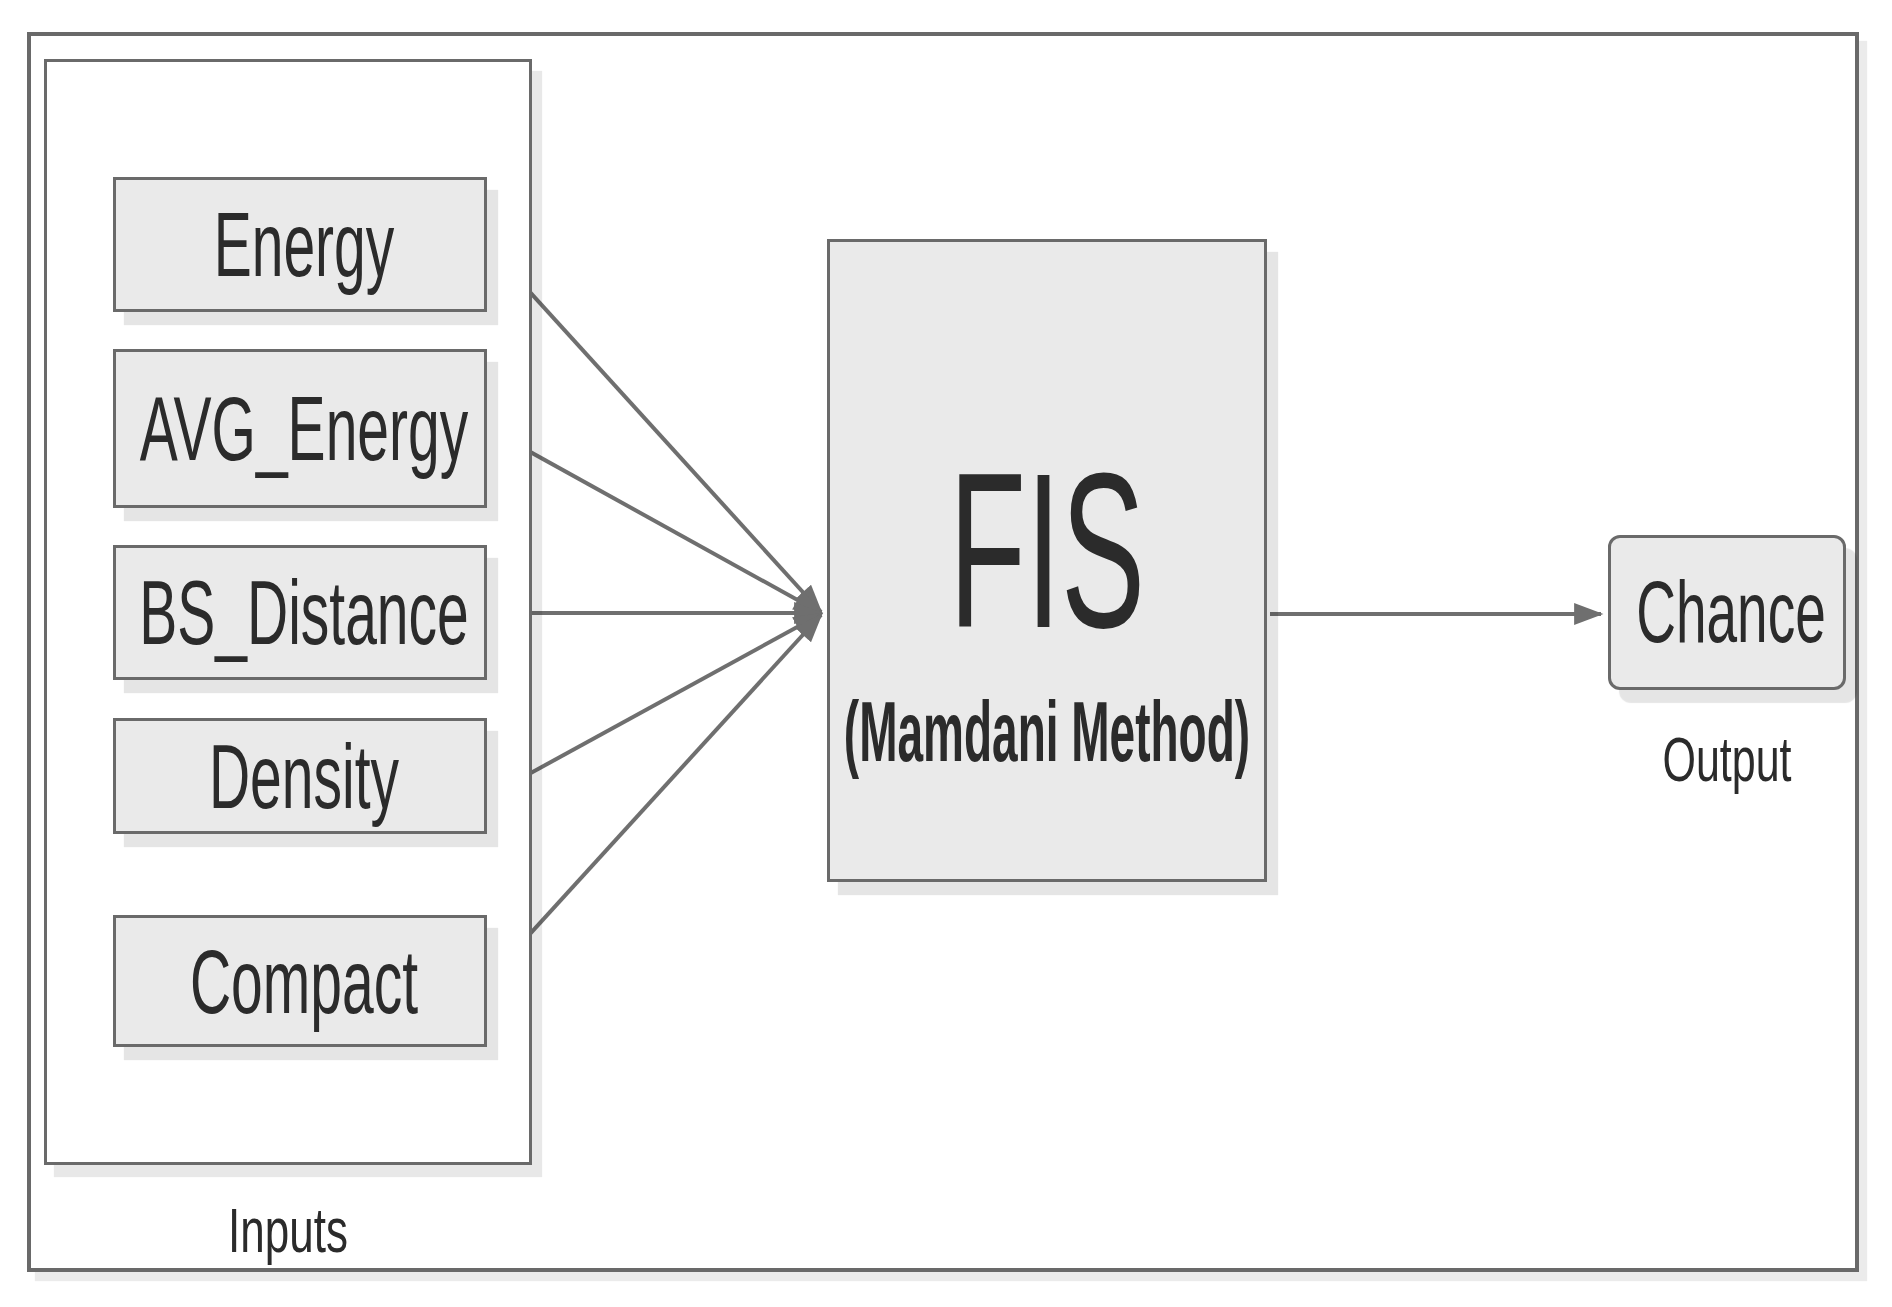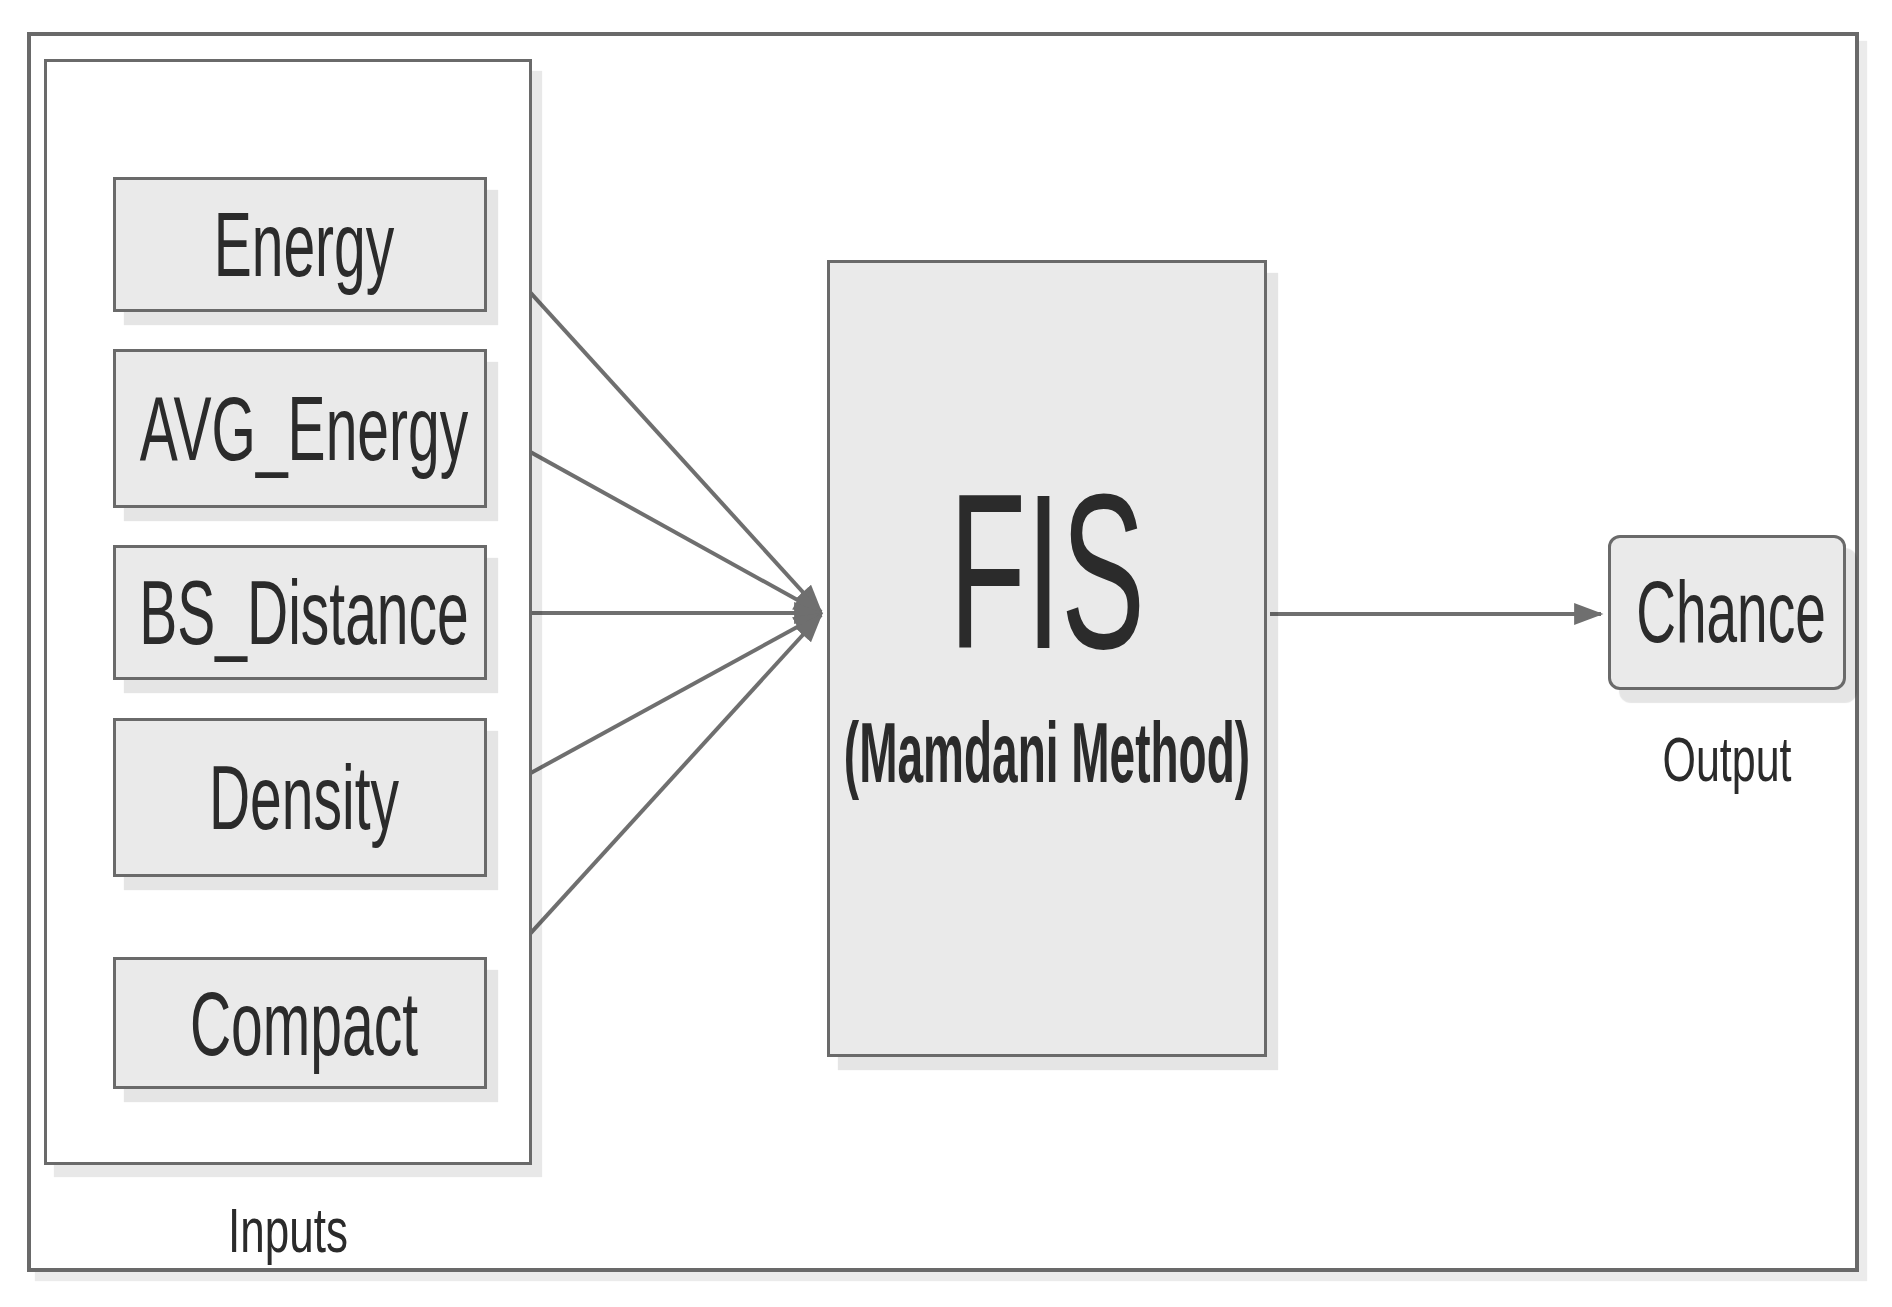--- a/index.html
+++ b/index.html
@@ -49,36 +49,36 @@
     display: flex;
     align-items: center;
     justify-content: center;
     padding-left: 8px;
   }
 
   .input-box { left: 66px; width: 374px; }
   .input-box:nth-of-type(1) { top: 115px; height: 135px; }
   .input-box:nth-of-type(2) { top: 287px; height: 159px; }
   .input-box:nth-of-type(3) { top: 483px; height: 135px; }
-  .input-box:nth-of-type(4) { top: 656px; height: 159px; }
-  .input-box:nth-of-type(5) { top: 853px; height: 132px; margin-top: 42px; }
+  .input-box:nth-of-type(4) { top: 656px; height: 116px; }
+  .input-box:nth-of-type(5) { top: 853px; height: 132px; }
 
   .node-label {
     font-size: 57px;
     line-height: 1;
     white-space: nowrap;
     transform: scaleY(1.6);
     letter-spacing: 0px;
   }
 
   
   .fis-box {
     position: absolute;
-    left: 827px; top: 260px;
-    width: 440px; height: 797px;
+    left: 827px; top: 239px;
+    width: 440px; height: 643px;
     border: 3px solid #6a6a6a;
     box-sizing: border-box;
     background: #eaeaea;
     box-shadow: 11px 13px 1px rgba(0,0,0,0.10);
   }
   .fis-title {
     position: absolute;
     left: 0; top: 247px;
     width: 100%;
     text-align: center;

